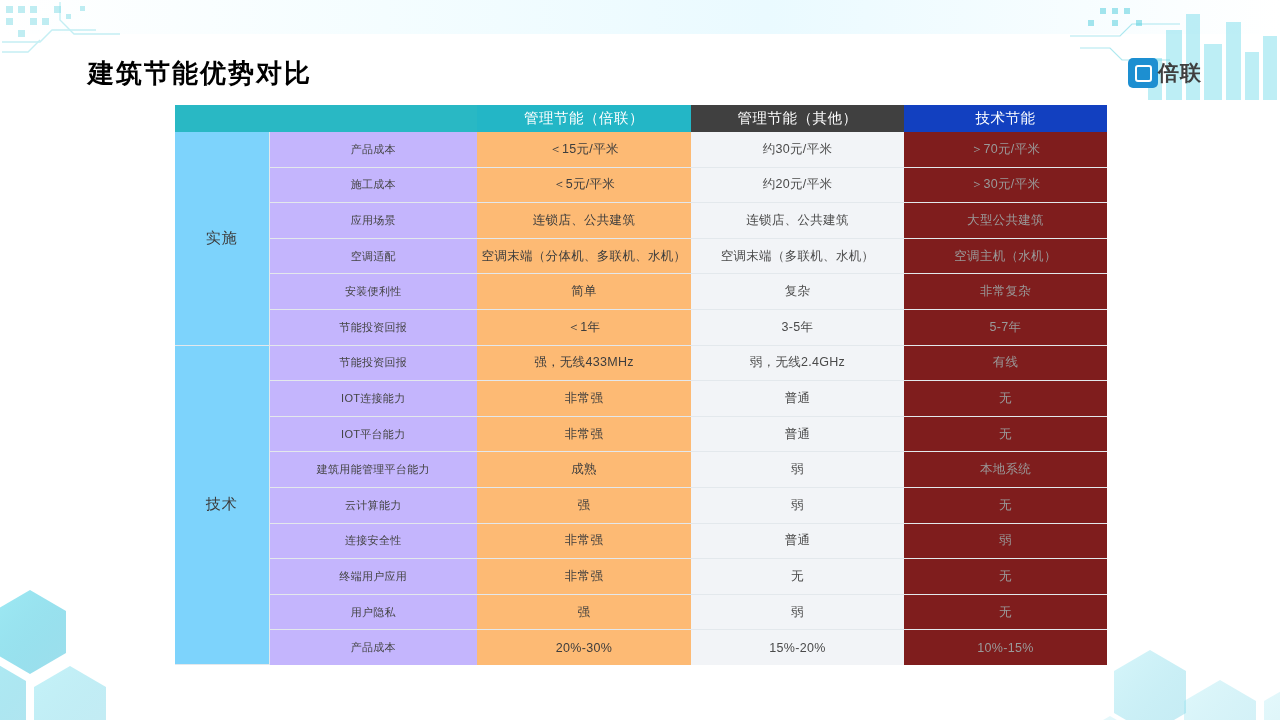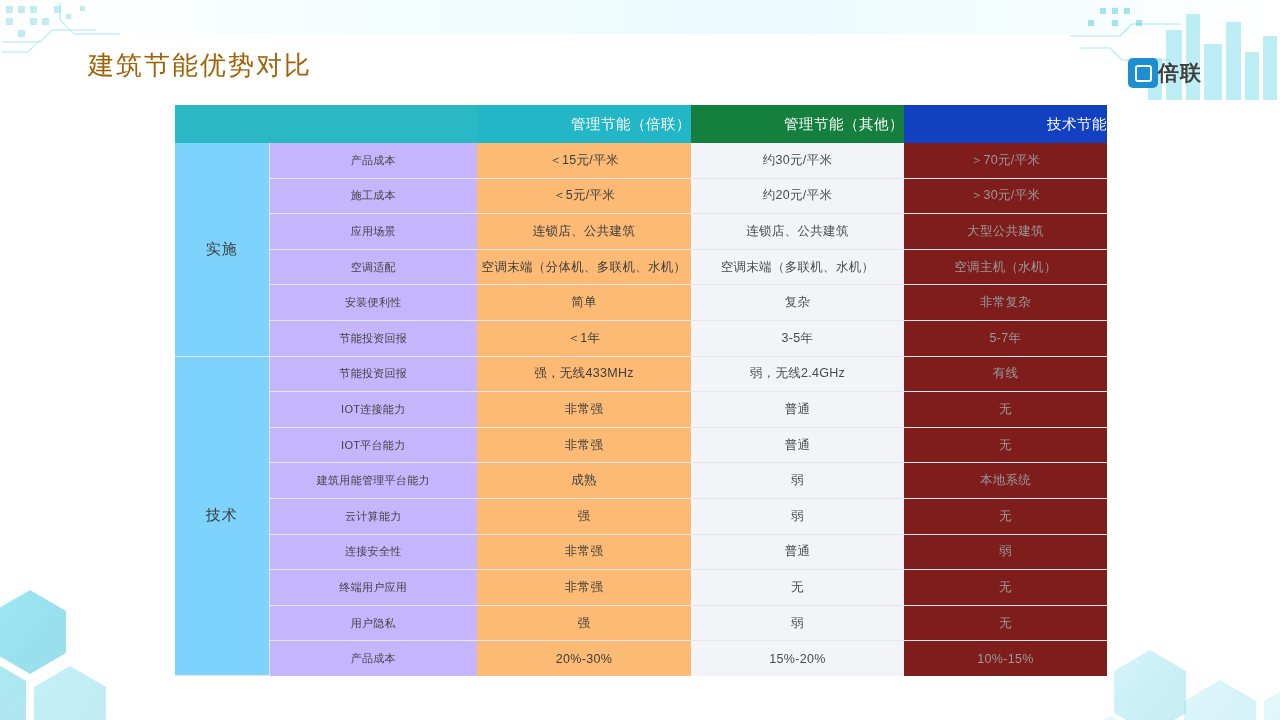--- a/index.html
+++ b/index.html
@@ -48,25 +48,25 @@
   .blob-bottom-right {
     position: absolute;
     right: -60px; bottom: -120px;
     width: 340px; height: 320px;
   }
 
   
   .page-title {
     position: absolute;
     left: 88px;
-    top: 48px;
+    top: 56px;
     font-size: 26px;
     letter-spacing: 2px;
-    color: #a16207;
-    font-weight: normal;
+    color: #000000;
+    font-weight: bold;
     white-space: nowrap;
   }
   .brand {
     position: absolute;
     right: 78px;
     top: 58px;
     display: flex;
     align-items: center;
     gap: 0;
   }
@@ -105,32 +105,32 @@
     width: 932px;
     table-layout: fixed;
   }
   table.cmp col.c0 { width: 94px; }
   table.cmp col.c1 { width: 208px; }
   table.cmp col.c2 { width: 214px; }
   table.cmp col.c3 { width: 213px; }
   table.cmp col.c4 { width: 203px; }
 
   thead th {
-    height: 38px;
+    height: 27px;
     font-size: 14.5px;
     font-weight: normal;
     color: #ffffff;
-    text-align: right;
+    text-align: center;
     letter-spacing: .5px;
     padding: 0;
   }
   th.h-blank { background: #29b8c4; }
   th.h-blank2 { background: #29b8c4; }
   th.h-a { background: #23b6c6; }
-  th.h-b { background: #15803d; }
+  th.h-b { background: #404040; }
   th.h-c { background: #1240c0; }
 
   tbody td {
     height: 34.6px;
     font-size: 12.5px;
     color: #4a4a4a;
     text-align: center;
     border-bottom: 1px solid #e3e8ec;
     padding: 0 4px;
     background: #f2f4f7;

